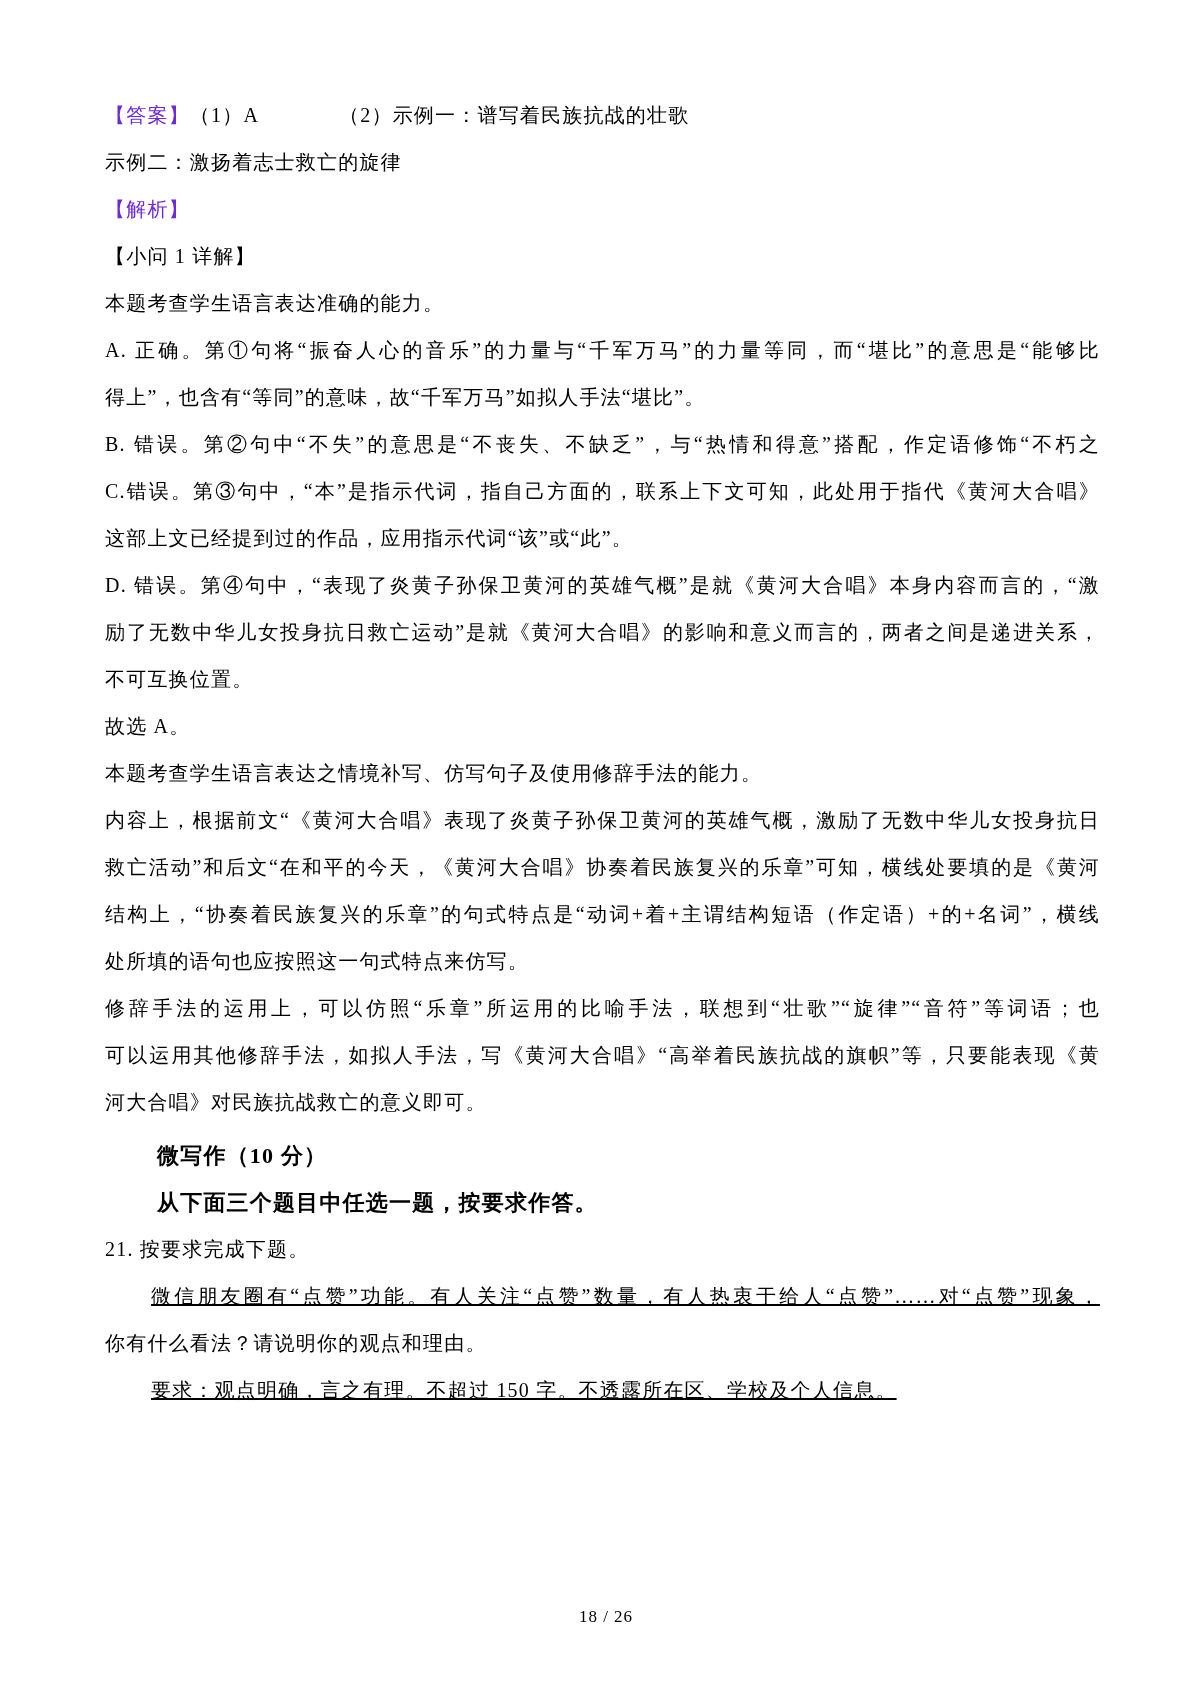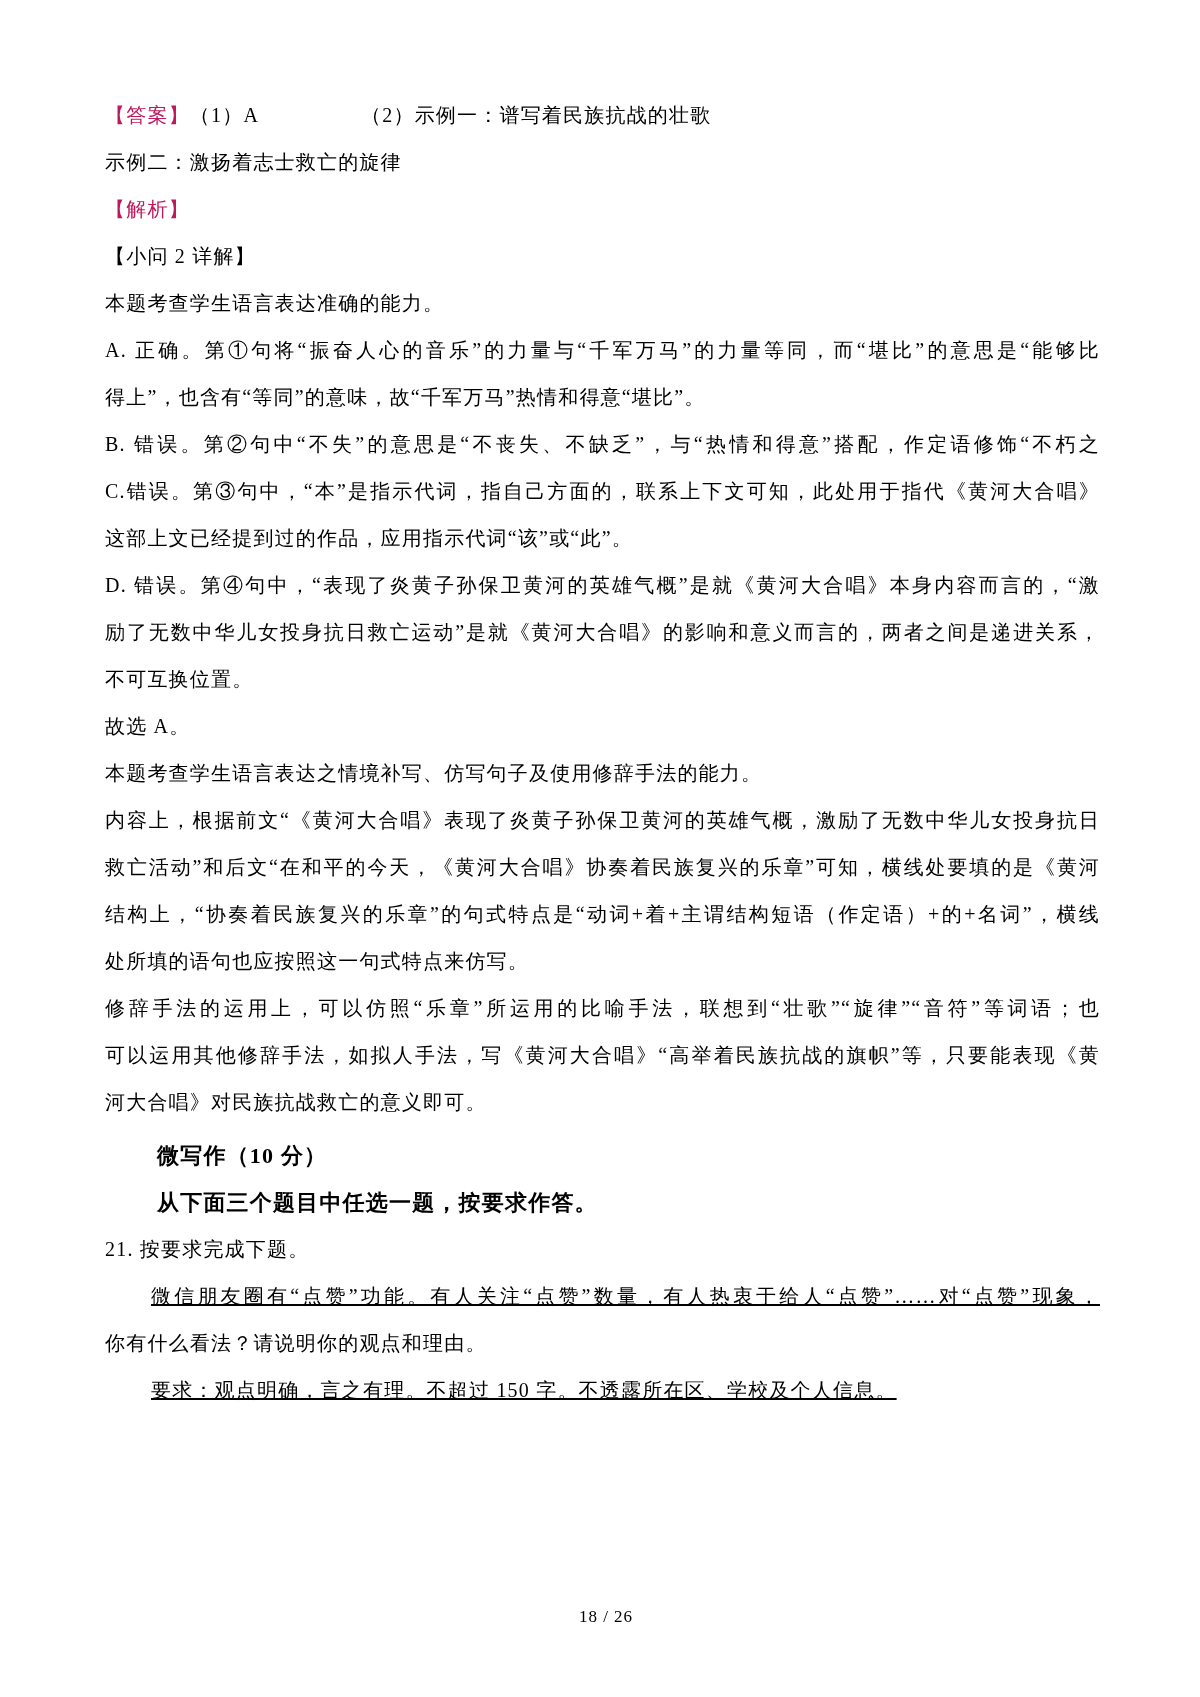--- a/index.html
+++ b/index.html
@@ -45,24 +45,24 @@
     padding-left: 52px;
   }
   .line.space-before {
     margin-top: 6px;
   }
   .line.indent {
     padding-left: 46px;
     text-decoration: underline;
   }
   .seg.accent {
-    color: #be185d;
+    color: #6d28d9;
   }
   .seg.gap {
-    margin-left: 102px;
+    margin-left: 80px;
   }
   .footer {
     position: absolute;
     top: 1604px;
     left: 6px;
     width: 1200px;
     text-align: center;
     font-size: 17px;
     line-height: 26px;
     letter-spacing: 1px;
@@ -70,24 +70,24 @@
   }
 </style>
 </head>
 <body>
 
 <div class="page">
   <div class="doc">
       <div class="line"><span class="seg accent">【答案】</span><span class="seg">（1）A</span><span class="seg gap">（2）示例一：谱写着民族抗战的壮歌</span></div>
       <div class="line">示例二：激扬着志士救亡的旋律</div>
       <div class="line"><span class="seg accent">【解析】</span></div>
-      <div class="line">【小问 2 详解】</div>
+      <div class="line">【小问 1 详解】</div>
       <div class="line">本题考查学生语言表达准确的能力。</div>
       <div class="line justify">A. 正确。第①句将“振奋人心的音乐”的力量与“千军万马”的力量等同，而“堪比”的意思是“能够比</div>
-      <div class="line">得上”，也含有“等同”的意味，故“千军万马”热情和得意“堪比”。</div>
+      <div class="line">得上”，也含有“等同”的意味，故“千军万马”如拟人手法“堪比”。</div>
       <div class="line justify">B. 错误。第②句中“不失”的意思是“不丧失、不缺乏”，与“热情和得意”搭配，作定语修饰“不朽之</div>
       <div class="line justify">C.错误。第③句中，“本”是指示代词，指自己方面的，联系上下文可知，此处用于指代《黄河大合唱》</div>
       <div class="line">这部上文已经提到过的作品，应用指示代词“该”或“此”。</div>
       <div class="line justify">D. 错误。第④句中，“表现了炎黄子孙保卫黄河的英雄气概”是就《黄河大合唱》本身内容而言的，“激</div>
       <div class="line justify">励了无数中华儿女投身抗日救亡运动”是就《黄河大合唱》的影响和意义而言的，两者之间是递进关系，</div>
       <div class="line">不可互换位置。</div>
       <div class="line">故选 A。</div>
       <div class="line">本题考查学生语言表达之情境补写、仿写句子及使用修辞手法的能力。</div>
       <div class="line justify">内容上，根据前文“《黄河大合唱》表现了炎黄子孙保卫黄河的英雄气概，激励了无数中华儿女投身抗日</div>
       <div class="line justify">救亡活动”和后文“在和平的今天，《黄河大合唱》协奏着民族复兴的乐章”可知，横线处要填的是《黄河</div>

